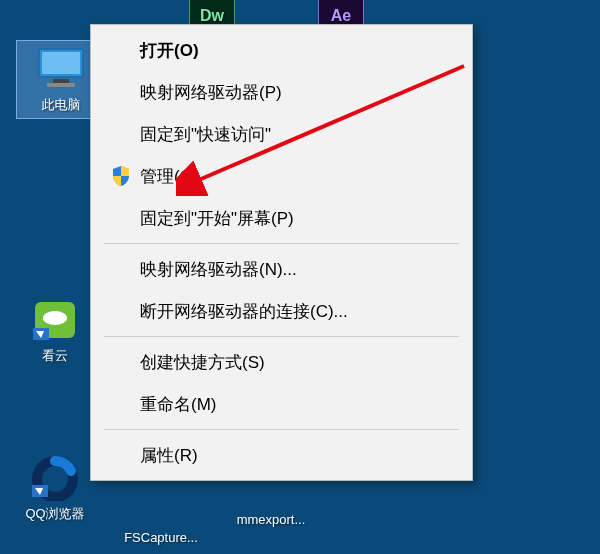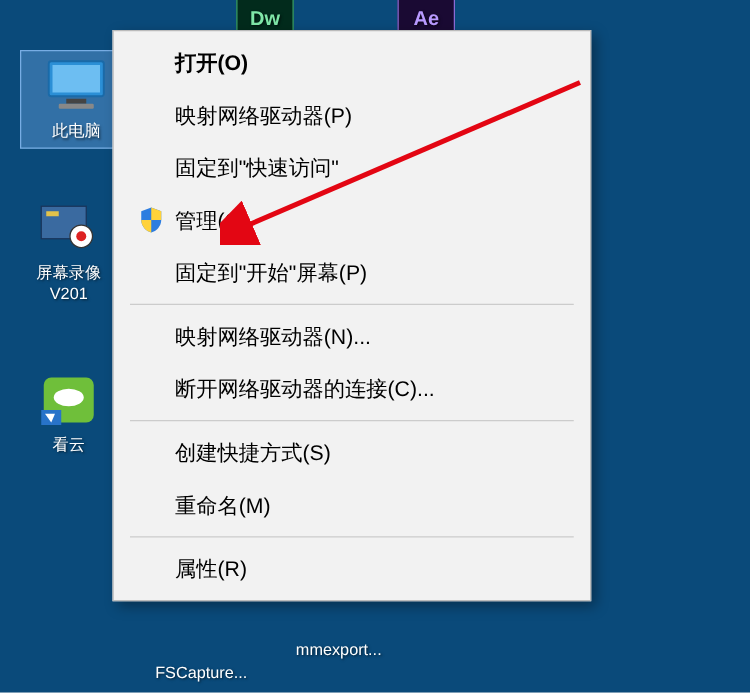--- a/index.html
+++ b/index.html
@@ -93,45 +93,44 @@
       <svg width="52" height="44" viewBox="0 0 52 44">
         <rect x="4" y="2" width="44" height="28" rx="2" fill="#2b8fd6" stroke="#1a6aa8" stroke-width="1.5"></rect>
         <rect x="7" y="5" width="38" height="22" fill="#6dbef2"></rect>
         <rect x="18" y="32" width="16" height="4" fill="#444"></rect>
         <rect x="12" y="36" width="28" height="4" rx="1" fill="#888"></rect>
       </svg>
     </div>
     <div class="icon-label">此电脑</div>
   </div>
 
-  <div class="desktop-icon" style="left:10px; top:158px;">
-    <div class="icon-box">
-      <svg width="48" height="42" viewBox="0 0 48 42">
-        <rect x="2" y="4" width="36" height="26" fill="#3a6aa0" stroke="#18345a"></rect>
-        <circle cx="34" cy="28" r="9" fill="#fff" stroke="#333"></circle>
-        <circle cx="34" cy="28" r="4" fill="#d22"></circle>
-        <rect x="6" y="8" width="10" height="4" fill="#e3c24a"></rect>
-      </svg>
-    </div>
-    <div class="icon-label" style="white-space:pre-line;">屏幕录像
-V201</div>
-  </div>
 
   <div class="desktop-icon" style="left:10px; top:296px;">
     <div class="icon-box">
       <svg width="48" height="44" viewBox="0 0 48 44">
         <rect x="4" y="4" width="40" height="36" rx="6" fill="#6fbf3a"></rect>
         <ellipse cx="24" cy="20" rx="12" ry="7" fill="#fff"></ellipse>
         <rect x="2" y="30" width="16" height="12" fill="#2873c9"></rect>
         <path d="M5 33 L10 40 L13 33" fill="#fff"></path>
       </svg>
     </div>
     <div class="icon-label">看云</div>
   </div>
 
+  <div class="desktop-icon" style="left:10px; top:454px;">
+    <div class="icon-box">
+      <svg width="50" height="46" viewBox="0 0 50 46">
+        <path d="M25 6 a18 18 0 1 0 0.01 0" fill="none" stroke="#0a2a5a" stroke-width="10" stroke-linecap="round"></path>
+        <path d="M25 6 a18 18 0 0 1 16 10" fill="none" stroke="#1a7ad9" stroke-width="10" stroke-linecap="round"></path>
+        <rect x="2" y="30" width="16" height="12" fill="#2873c9"></rect>
+        <path d="M5 33 L10 40 L13 33" fill="#fff"></path>
+      </svg>
+    </div>
+    <div class="icon-label">QQ浏览器</div>
+  </div>
 
   <div class="desktop-icon" style="left:167px; top:-8px;">
     <div class="icon-box">
       <div class="dw-icon">Dw</div>
     </div>
   </div>
 
   <div class="desktop-icon" style="left:296px; top:-8px;">
     <div class="icon-box">
       <div class="ae-icon">Ae</div>

